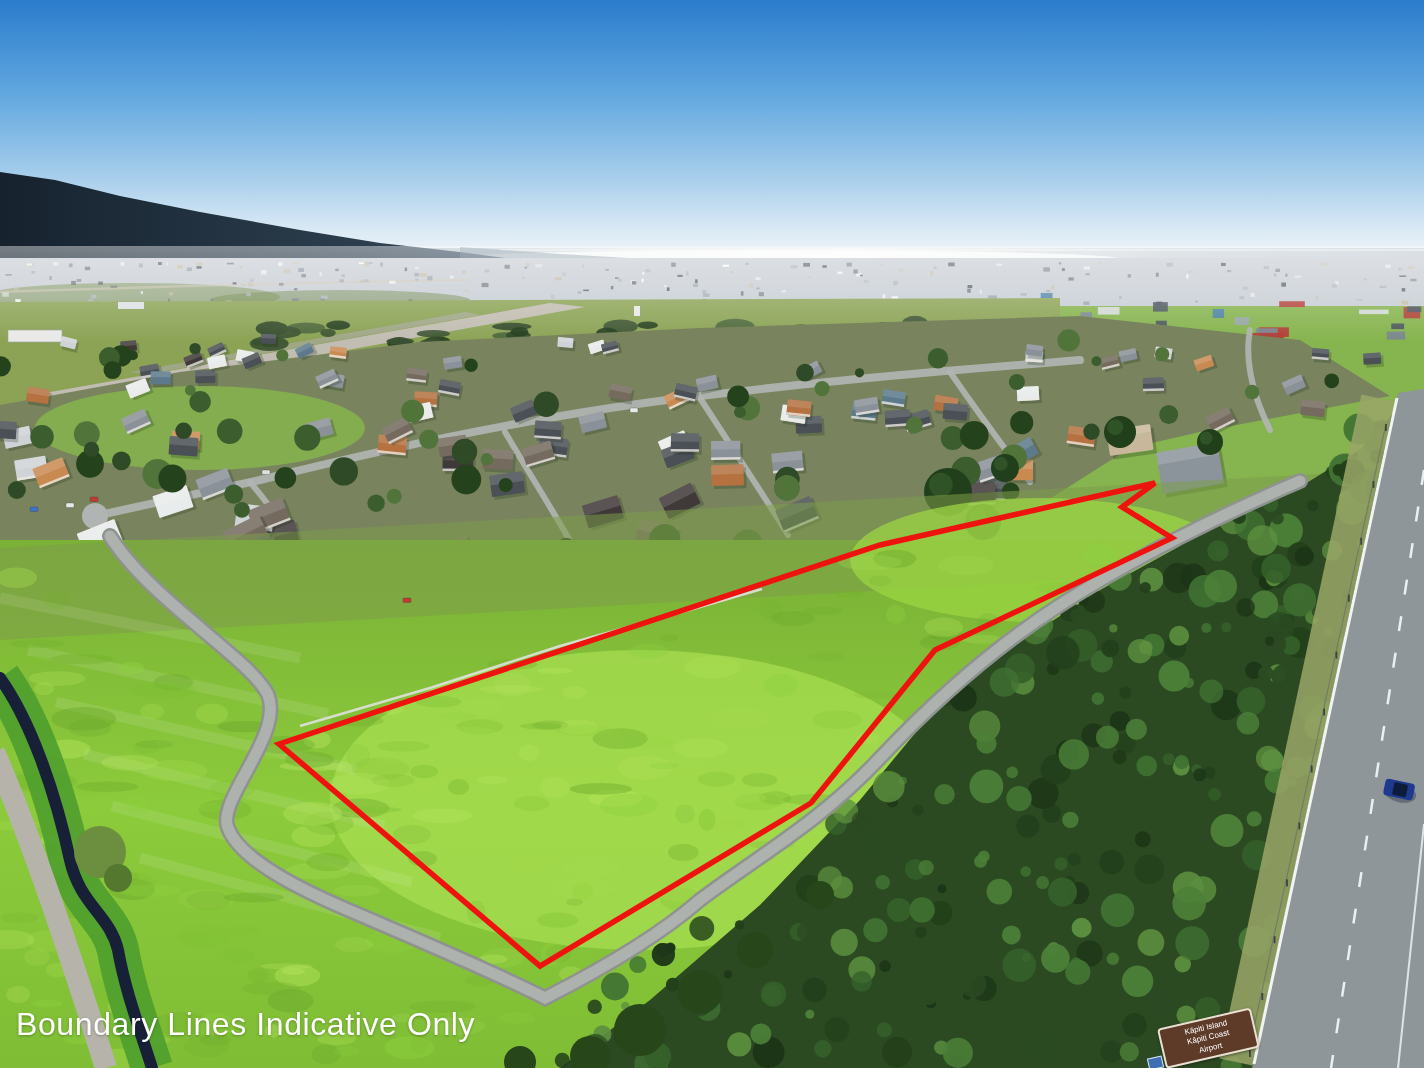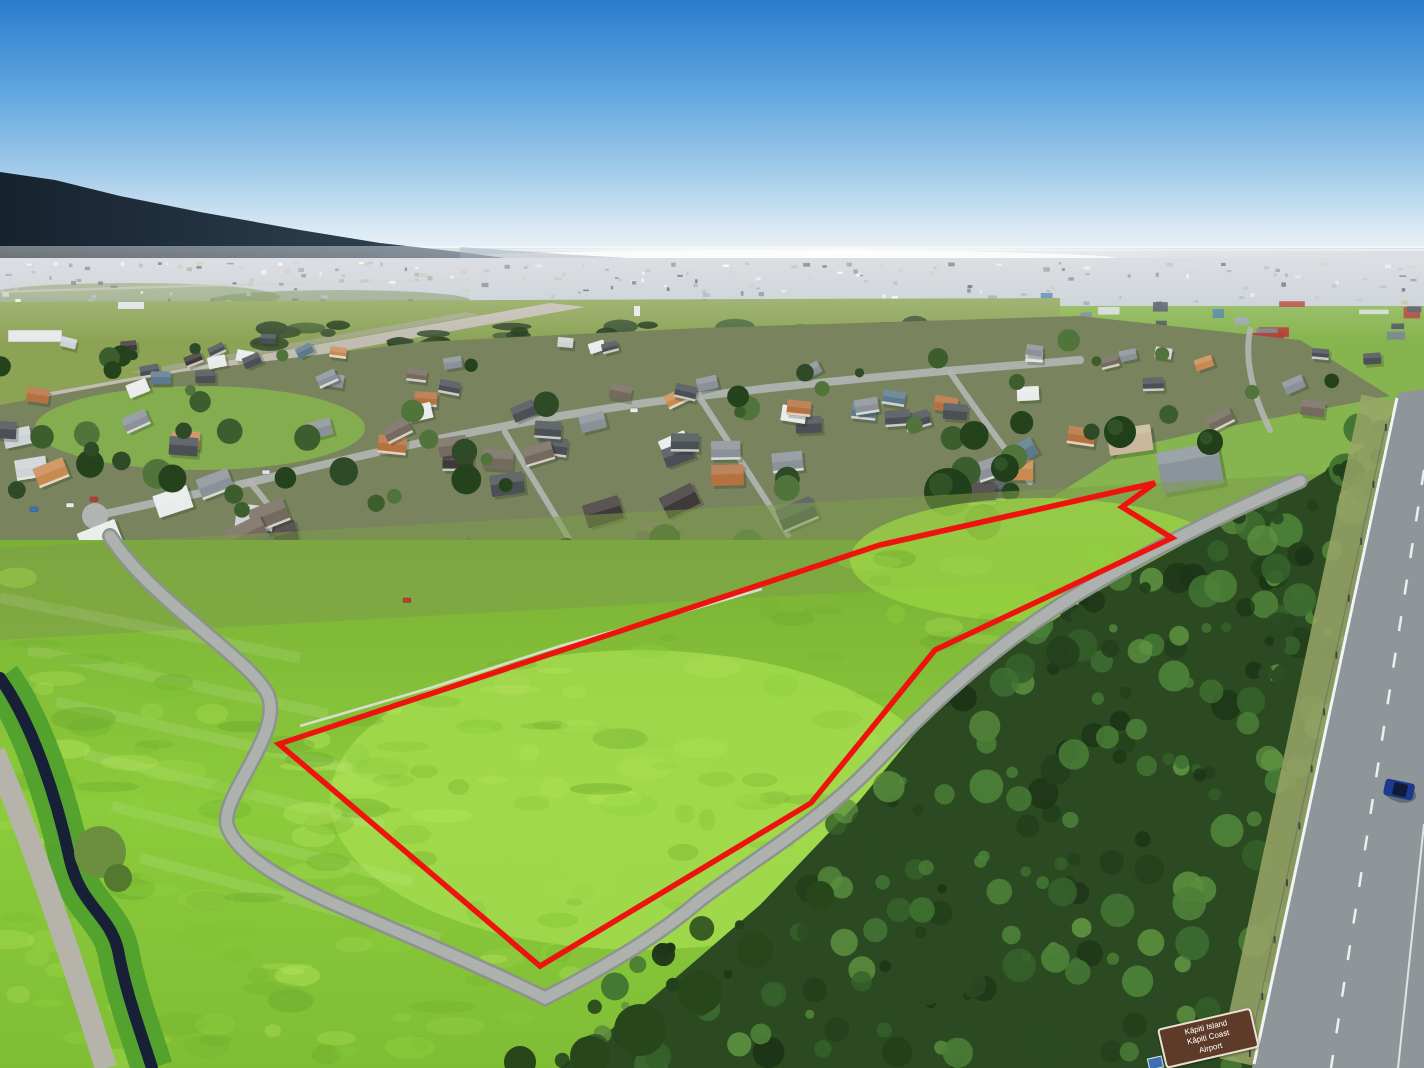--- a/index.html
+++ b/index.html
@@ -1773,20 +1773,21 @@
         <rect x="66" y="503" width="8" height="4.5" rx="1.2" fill="#e8eaea" stroke="#333" stroke-width="0.3"></rect>
         <rect x="90" y="497" width="8" height="4.5" rx="1.2" fill="#c33b30" stroke="#333" stroke-width="0.3"></rect>
         <rect x="262" y="470" width="8" height="4.5" rx="1.2" fill="#dde0e0" stroke="#333" stroke-width="0.3"></rect>
         <rect x="403" y="598" width="8" height="4.5" rx="1.2" fill="#c23a30" stroke="#333" stroke-width="0.3"></rect>
         <rect x="630" y="408" width="8" height="4.5" rx="1.2" fill="#e8e9e9" stroke="#333" stroke-width="0.3"></rect>
       </g>
 
     <polygon fill="none" stroke="#ef1310" stroke-width="5.5" stroke-linejoin="miter" points="279,744 880,545 1155,483 1122,507 1172,538 935,650 811,803 540,966"></polygon>
   </svg>
 
+  <div class="disclaimer">Boundary Lines Indicative Only</div>
 
   <div class="sign-blue"></div>
   <div class="sign">
     <div>Kāpiti Island</div>
     <div>Kāpiti Coast</div>
     <div>Airport</div>
   </div>
 </div>
 
 </body></html>

